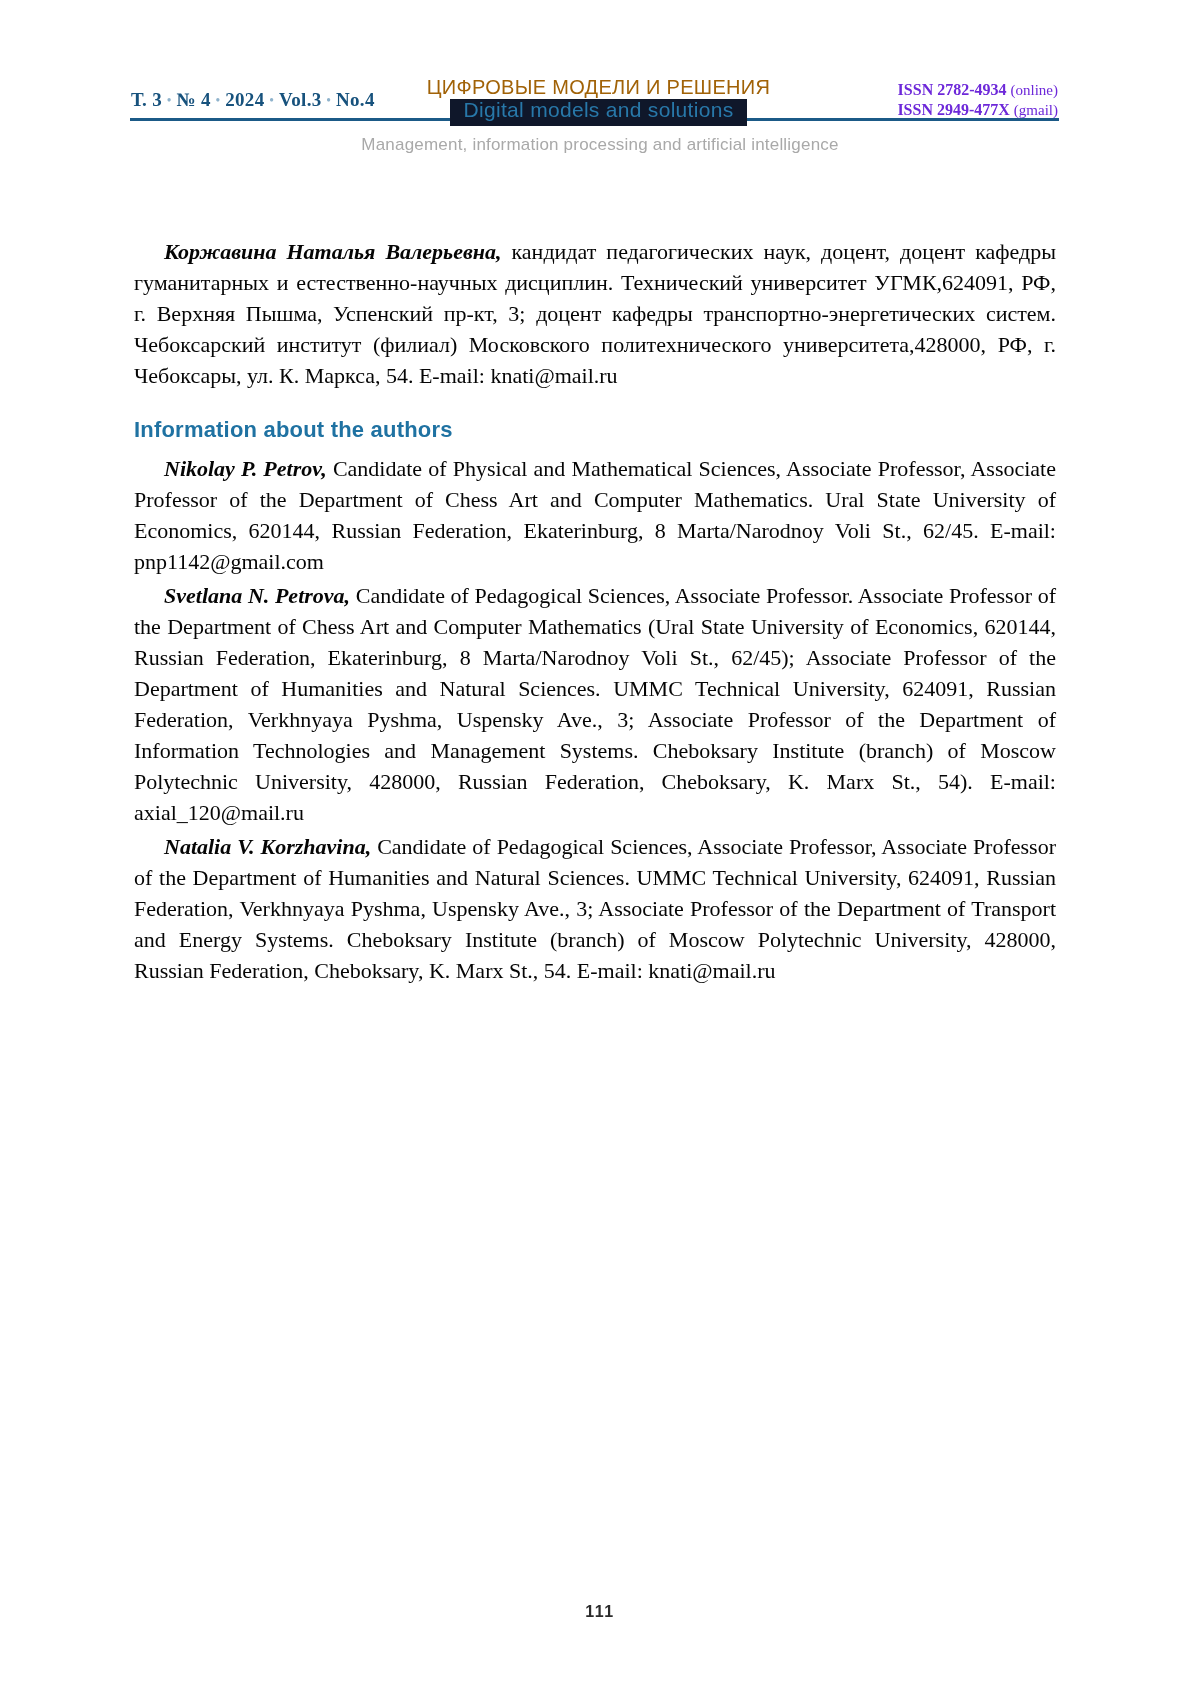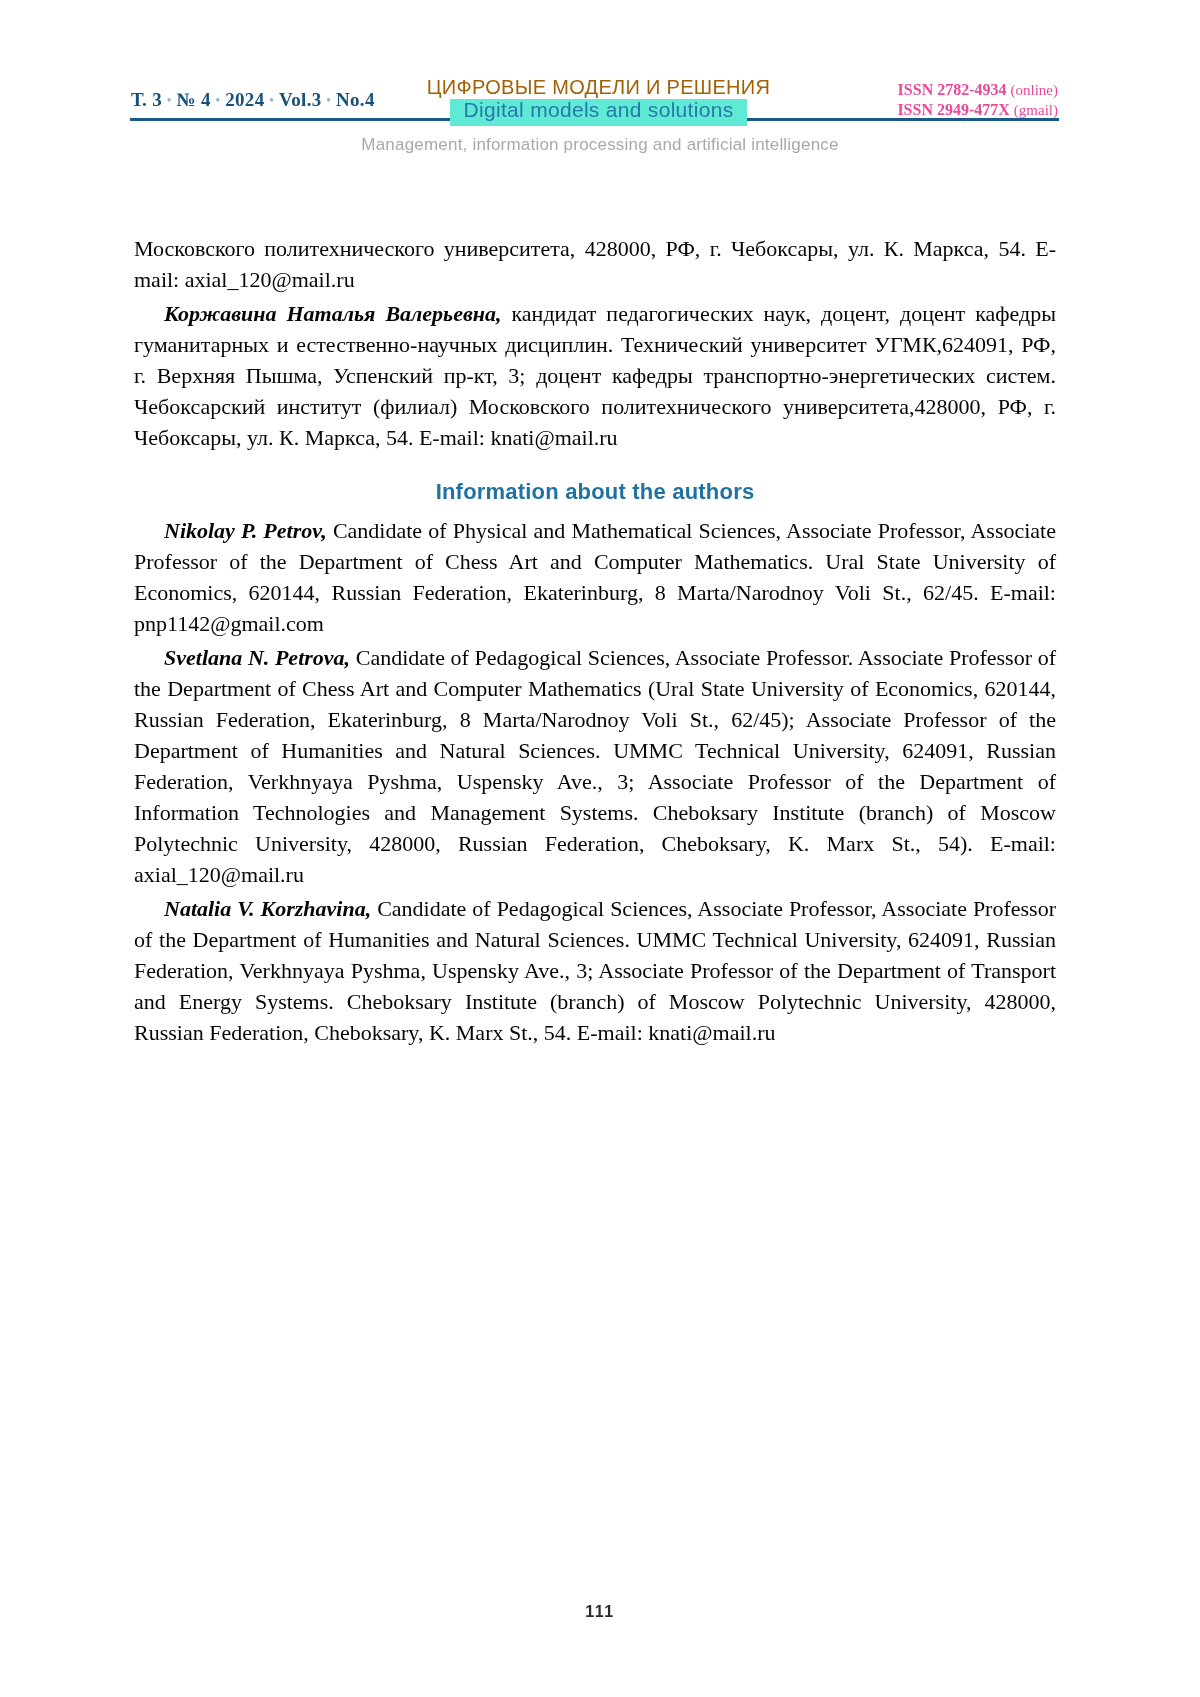--- a/index.html
+++ b/index.html
@@ -29,48 +29,48 @@
     position:absolute;left:140px;right:143px;top:76px;
     text-align:center;z-index:2;
   }
   .title-ru{
     font-family:"Liberation Sans",sans-serif;font-weight:400;
     font-size:20px;line-height:23px;color:#a16207;letter-spacing:.3px;
     white-space:nowrap;
   }
   .title-en{
     display:inline-block;position:relative;z-index:3;
-    background:#5eead4;padding:0 14px 5px;
+    background:#0f172a;padding:0 14px 5px;
     font-family:"Liberation Sans",sans-serif;font-weight:400;
     font-size:21px;line-height:22px;color:#2878a9;letter-spacing:.3px;
     white-space:nowrap;
   }
   .issn{
     position:absolute;right:142px;top:80px;text-align:right;
     font-family:"Liberation Serif",serif;
-    font-size:16px;line-height:19px;color:#ec4899;white-space:nowrap;z-index:2;
+    font-size:16px;line-height:19px;color:#6d28d9;white-space:nowrap;z-index:2;
   }
   .issn .code{font-weight:bold;}
   .issn .type{font-weight:normal;font-size:15px;}
   .sections{
     position:absolute;left:0;right:0;top:135px;text-align:center;
     font-family:"Liberation Sans",sans-serif;
     font-size:17px;line-height:19px;color:#a9a9a9;letter-spacing:.2px;
   }
 
   
   main{
     position:absolute;left:134px;top:233px;width:922px;
     font-size:22px;line-height:31px;text-align:justify;
   }
   main p{margin:0;}
   p.author{text-indent:30px;margin-top:3px;}
   .name{font-weight:bold;font-style:italic;}
   h2.heading{
-    margin:25px 0 9px;text-align:center;text-indent:0;
+    margin:25px 0 9px;text-align:left;text-indent:0;
     font-family:"Liberation Sans",sans-serif;font-weight:700;
     font-size:22px;line-height:28px;color:#1f72a2;letter-spacing:.2px;
   }
 
   
   .pagenum{
     position:absolute;left:0;right:0;top:1603px;text-align:center;
     font-family:"Liberation Sans",sans-serif;font-weight:700;
     font-size:16px;color:#2b2b2b;letter-spacing:1.5px;
   }
@@ -102,21 +102,20 @@
         <span class="type">(gmail)</span>
       </div>
     </div>
 
     <div class="sections">
       <div>Management, information processing and artificial intelligence</div>
     </div>
   </header>
 
   <main>
-    <p>Московского политехнического университета, 428000, РФ, г. Чебоксары, ул. К. Маркса, 54. E-mail: axial_120@mail.ru</p>
 
     <p class="author">
       <span class="name">Коржавина Наталья Валерьевна,</span>
       <span>кандидат педагогических наук, доцент, доцент кафедры гуманитарных и естественно-научных дисциплин. Технический университет УГМК,624091, РФ, г. Верхняя Пышма, Успенский пр-кт, 3; доцент кафедры транспортно-энергетических систем. Чебоксарский институт (филиал) Московского политехнического университета,428000, РФ, г. Чебоксары, ул. К. Маркса, 54. E-mail: knati@mail.ru</span>
     </p>
 
     <h2 class="heading">Information about the authors</h2>
 
     <p class="author">
       <span class="name">Nikolay P. Petrov,</span>

